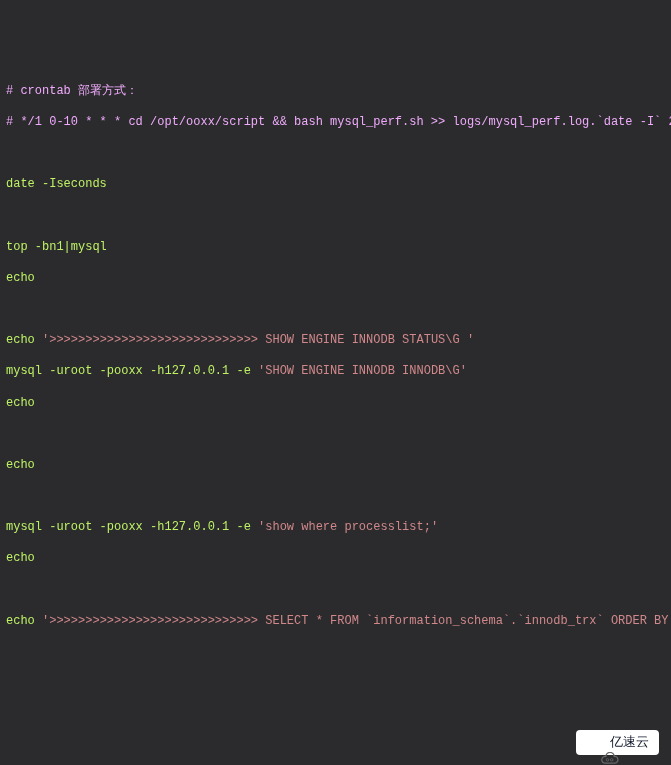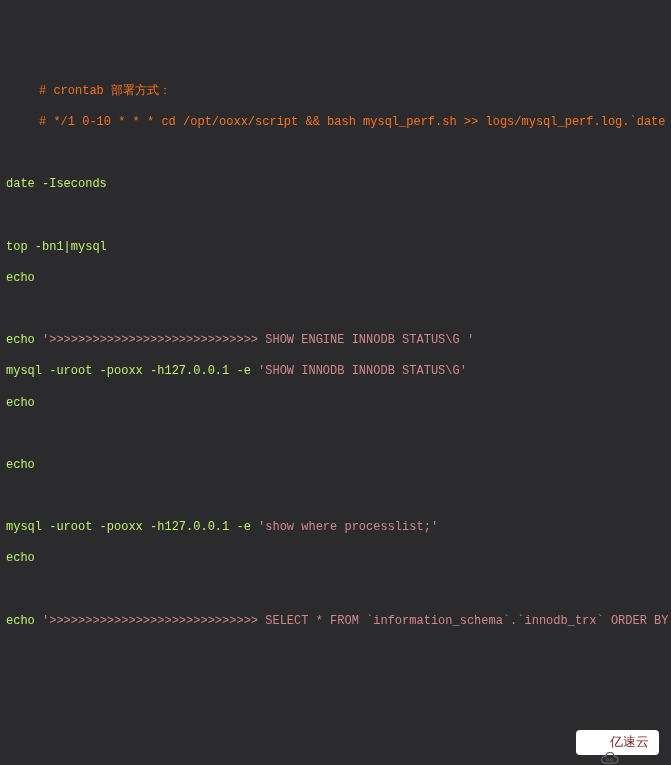--- a/index.html
+++ b/index.html
@@ -9,33 +9,33 @@
       font-size: 12px;
       line-height: 1.3;
       white-space: pre;
       overflow: hidden;
       width: 671px;
       height: 765px;
       padding: 6px 6px;
       position: relative;
     }
     .line { display: block; min-height: 15.5px; }
-    .comment { color: #f97316; margin-left: 33px; }
+    .comment { color: #f0abfc; }
     .cmd { color: #bef264; }
     .str { color: #d0888a; }
     .watermark {
       position: absolute;
       bottom: 10px;
       right: 12px;
       background: #ffffff;
       padding: 4px 10px;
       border-radius: 4px;
       font-family: -apple-system, sans-serif;
       font-size: 13px;
-      color: #7f1d1d;
+      color: #0f172a;
       display: flex;
       align-items: center;
       gap: 4px;
     }
     .watermark-icon {
       display: inline-block;
       width: 20px;
       height: 14px;
     }
   </style>
@@ -47,21 +47,21 @@
 <div>
 <span class="line"><span class="comment"># crontab 部署方式：</span></span>
 <span class="line"><span class="comment"># */1 0-10 * * * cd /opt/ooxx/script &amp;&amp; bash mysql_perf.sh &gt;&gt; logs/mysql_perf.log.`date -I` 2&gt;&amp;1</span></span>
 <span class="line"></span>
 <span class="line"><span class="cmd">date -Iseconds</span></span>
 <span class="line"></span>
 <span class="line"><span class="cmd">top -bn1|mysql</span></span>
 <span class="line"><span class="cmd">echo</span></span>
 <span class="line"></span>
 <span class="line"><span class="cmd">echo </span><span class="str">'&gt;&gt;&gt;&gt;&gt;&gt;&gt;&gt;&gt;&gt;&gt;&gt;&gt;&gt;&gt;&gt;&gt;&gt;&gt;&gt;&gt;&gt;&gt;&gt;&gt;&gt;&gt;&gt;&gt; SHOW ENGINE INNODB STATUS\G '</span></span>
-<span class="line"><span class="cmd">mysql -uroot -pooxx -h127.0.0.1 -e </span><span class="str">'SHOW INNODB INNODB STATUS\G'</span></span>
+<span class="line"><span class="cmd">mysql -uroot -pooxx -h127.0.0.1 -e </span><span class="str">'SHOW ENGINE INNODB INNODB\G'</span></span>
 <span class="line"><span class="cmd">echo</span></span>
 <span class="line"></span>
 <span class="line"><span class="cmd">echo</span></span>
 <span class="line"></span>
 <span class="line"><span class="cmd">mysql -uroot -pooxx -h127.0.0.1 -e </span><span class="str">'show where processlist;'</span></span>
 <span class="line"><span class="cmd">echo</span></span>
 <span class="line"></span>
 <span class="line"><span class="cmd">echo </span><span class="str">'&gt;&gt;&gt;&gt;&gt;&gt;&gt;&gt;&gt;&gt;&gt;&gt;&gt;&gt;&gt;&gt;&gt;&gt;&gt;&gt;&gt;&gt;&gt;&gt;&gt;&gt;&gt;&gt;&gt; SELECT * FROM `information_schema`.`innodb_trx` ORDER BY `trx_</span></span>
 
 

